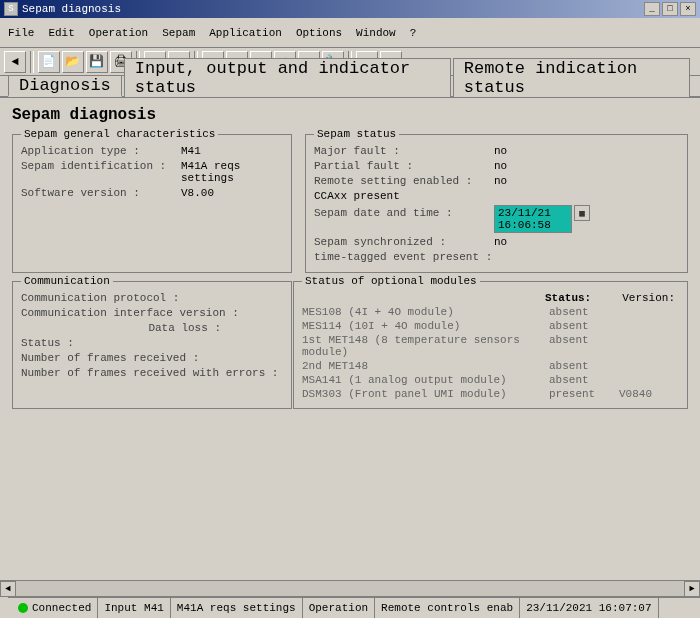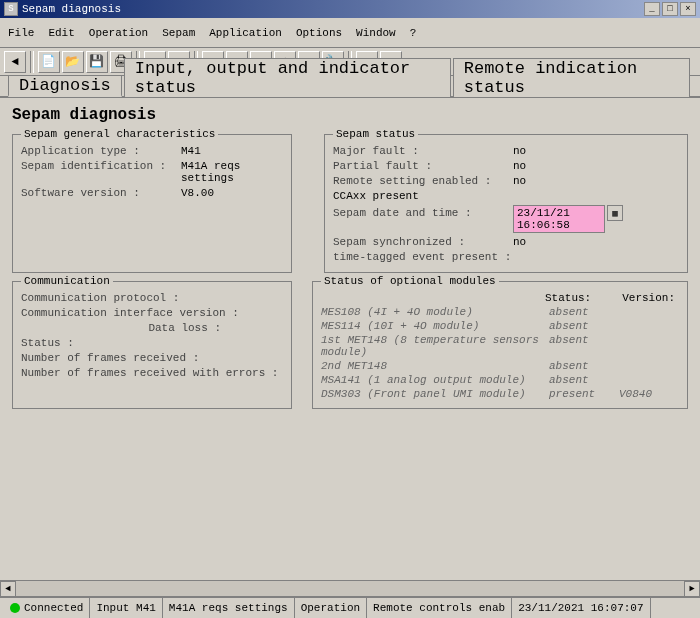--- a/index.html
+++ b/index.html
@@ -126,21 +126,21 @@
       overflow-y: auto;
     }
     .page-title {
       font-size: 16px;
       font-weight: bold;
       margin-bottom: 10px;
     }
     
     .panels-row {
       display: flex;
-      gap: 20px;
+      gap: 1px;
       margin-bottom: 8px;
     }
     .panel {
       border: 1px solid #808080;
       background: #d4d0c8;
       flex: 1;
       padding: 6px 8px;
       position: relative;
     }
     .panel-title {
@@ -169,25 +169,25 @@
       color: #000;
     }
     .field-label-sm {
       min-width: 180px;
       color: #444;
       font-size: 11px;
     }
     
     .date-input {
       border: 1px solid #808080;
-      background: #f9a8d4;
+      background: #14b8a6;
       padding: 1px 3px;
       font-size: 11px;
       font-family: 'Courier New', monospace;
-      width: 92px;
+      width: 78px;
       display: inline-block;
     }
     .calendar-icon {
       display: inline-block;
       width: 16px;
       height: 16px;
       border: 1px solid #808080;
       background: #d4d0c8;
       vertical-align: middle;
       margin-left: 2px;
@@ -196,36 +196,35 @@
       text-align: center;
       line-height: 16px;
     }
     
     .modules-header {
       display: flex;
       justify-content: flex-end;
       margin-bottom: 2px;
       padding-right: 4px;
     }
-    .col-status { width: 70px; text-align: left; }
+    .col-status { width: 70px; text-align: left; font-weight: bold; }
     .col-version { width: 60px; text-align: right; }
     .module-row {
       display: flex;
       justify-content: space-between;
       margin-bottom: 2px;
-      font-style: italic;
     }
     .module-name { flex: 1; color: #666; font-size: 11px; }
     .module-status { width: 70px; color: #666; font-size: 11px; }
     .module-version { width: 60px; color: #666; font-size: 11px; }
     
     .status-bar {
       position: absolute;
       bottom: 0;
-      left: 0;
+      left: 8px;
       right: 0;
       height: 22px;
       background: #d4d0c8;
       border-top: 2px solid #808080;
       display: flex;
       align-items: center;
       padding: 0 4px;
       gap: 0;
     }
     .status-segment {

